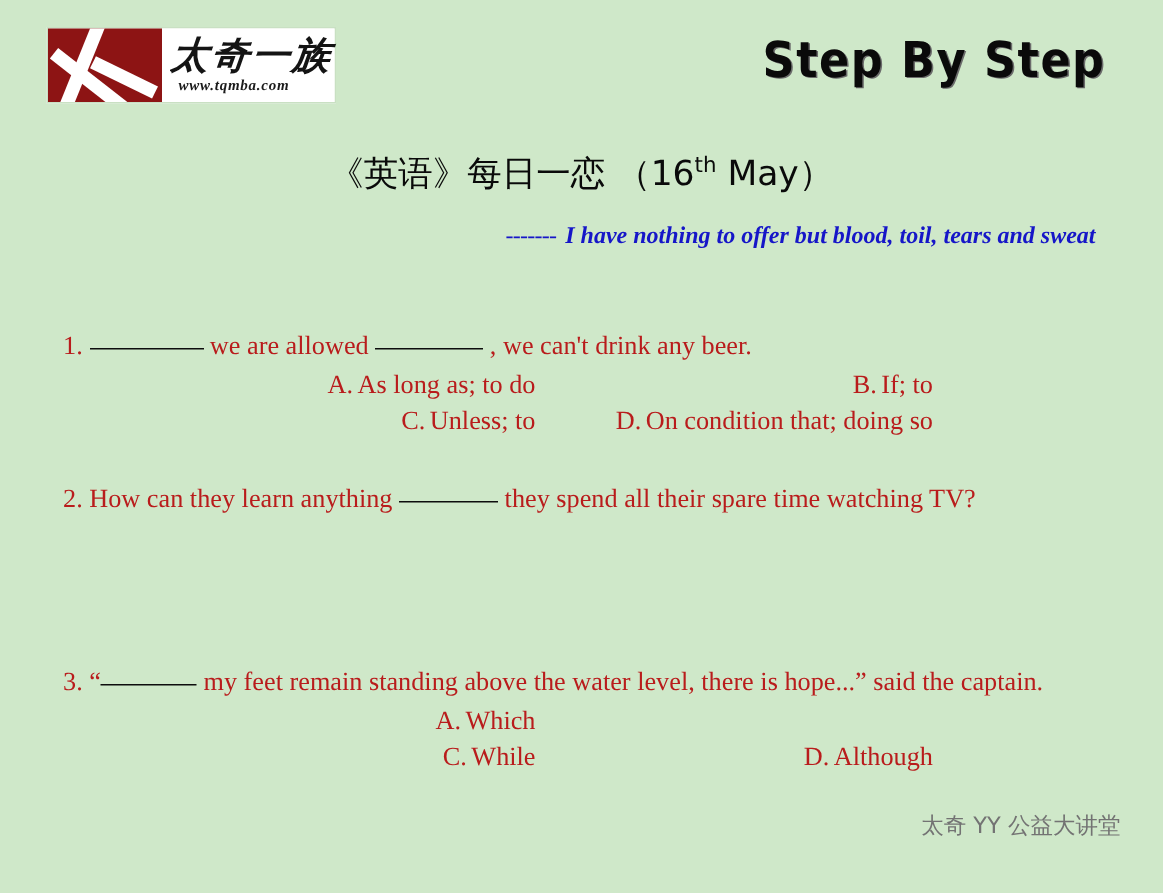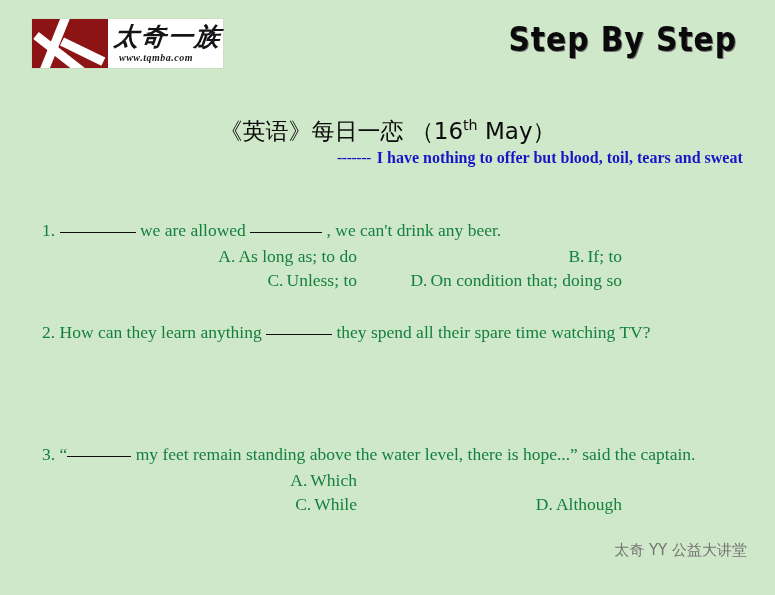--- a/index.html
+++ b/index.html
@@ -122,52 +122,52 @@
   .title-line {
     position: absolute;
     left: 0;
     top: 100px;
     width: 775px;
     text-align: center;
     font-family: "DejaVu Sans", sans-serif;
     font-size: 23px;
     color: #0a0a0a;
     white-space: nowrap;
-    margin-top: 16px;
   }
   .title-line .sup {
     font-size: 0.62em;
     vertical-align: super;
     line-height: 0;
   }
 
   
   .quote {
     position: absolute;
     left: 337px;
     top: 146px;
     width: 420px;
     color: #1616c8;
     font-family: "Liberation Serif", serif;
     font-size: 16px;
     font-weight: bold;
+    font-style: italic;
     line-height: 23px;
   }
   .quote .dashes {
     letter-spacing: -0.5px;
     font-weight: normal;
   }
   .quote .qbody {
     margin-left: 2px;
   }
 
   
   .q-block {
     position: absolute;
-    color: #15803d;
+    color: #b91c1c;
   }
   .q-stem {
     font-family: "Liberation Serif", serif;
     font-size: 17.5px;
     line-height: 24px;
   }
   .q-stem.justify {
     text-align: justify;
     text-align-last: left;
   }

